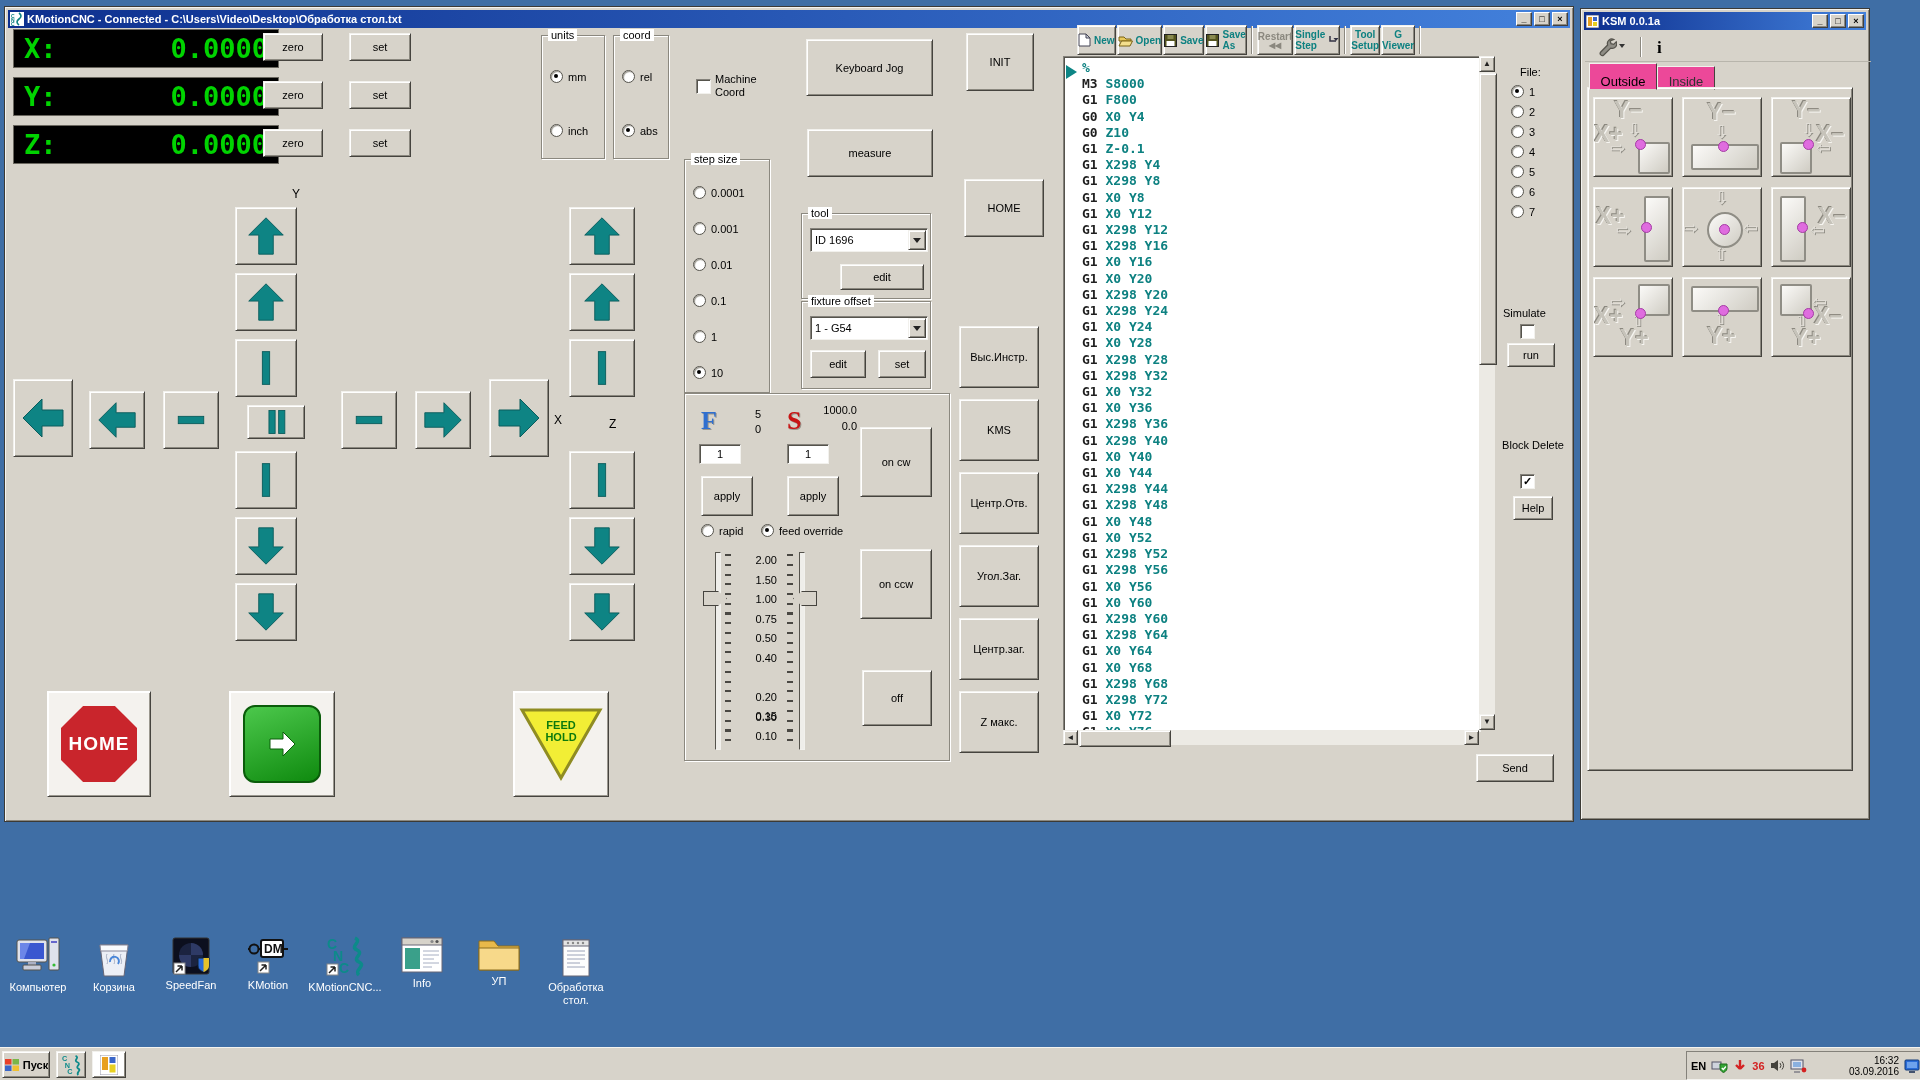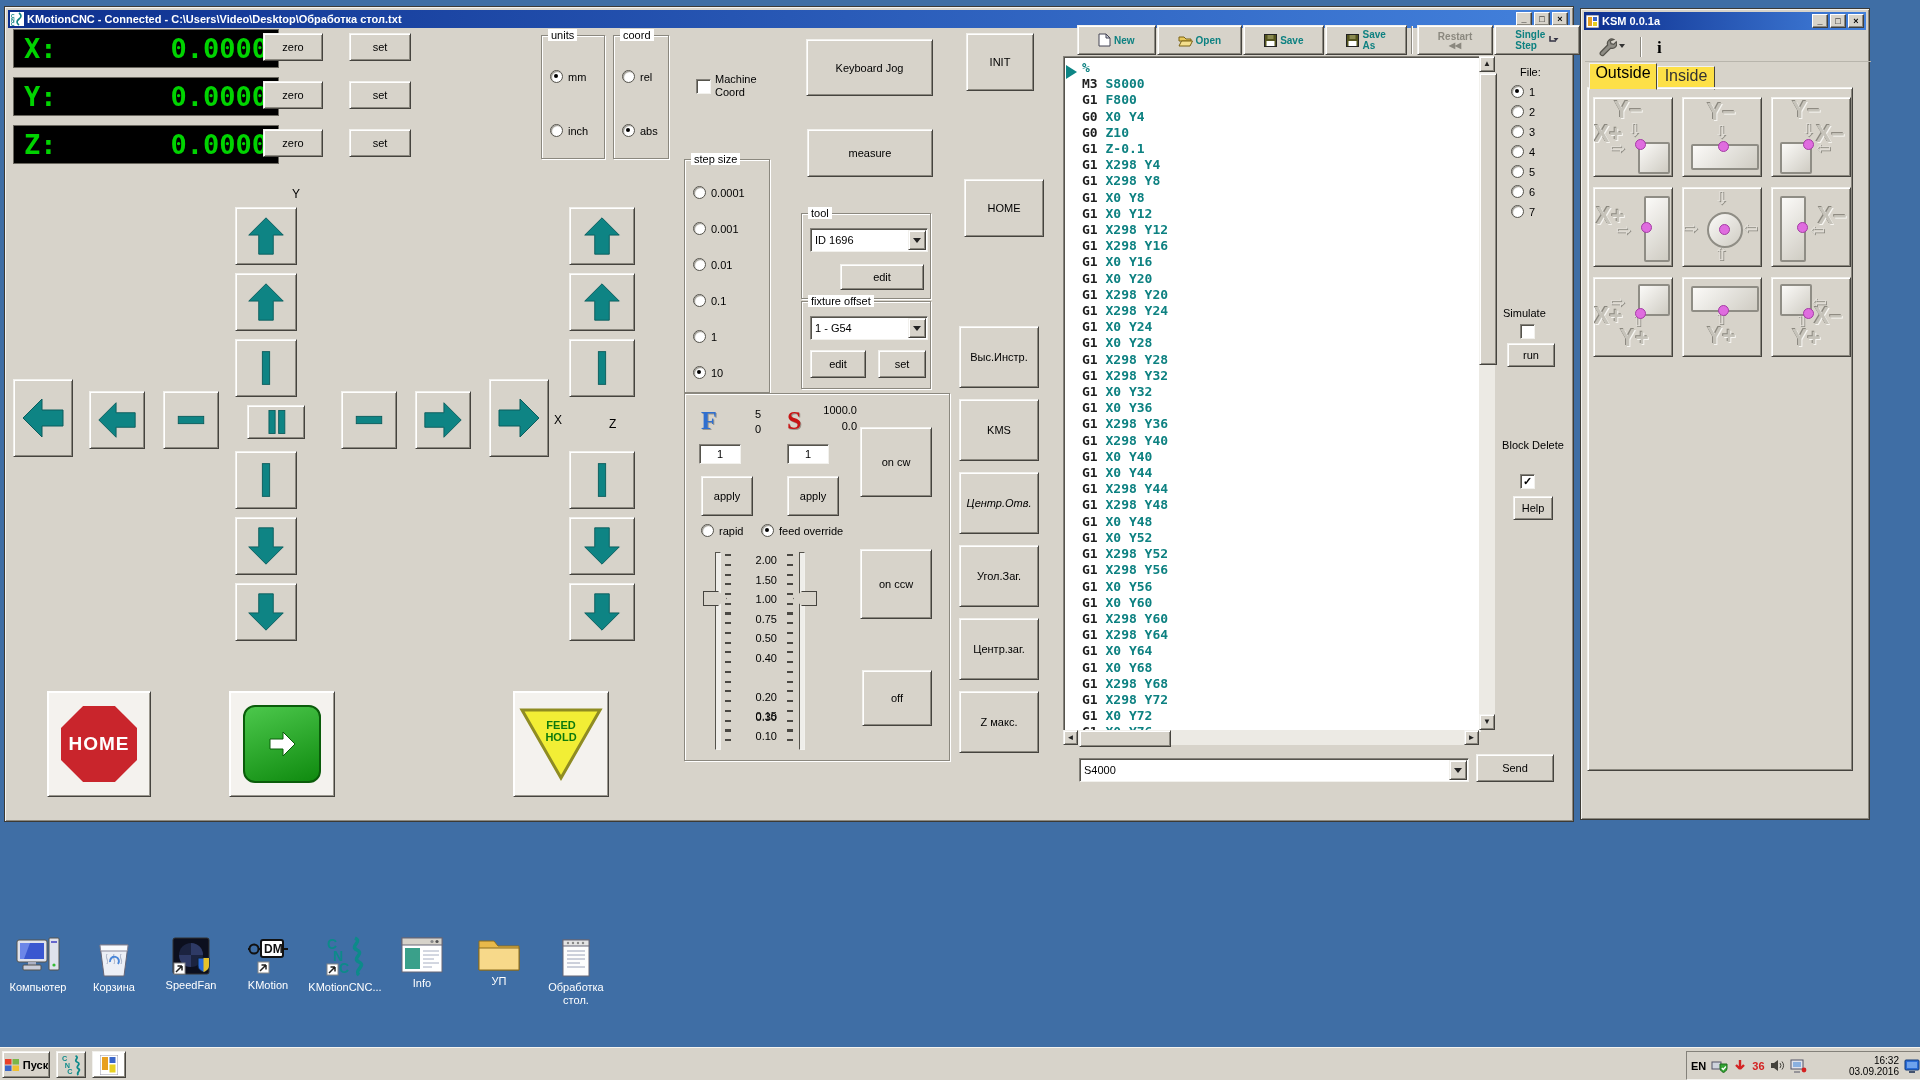--- a/index.html
+++ b/index.html
@@ -26,39 +26,39 @@
   .dro{position:absolute;left:8px;width:244px;height:37px;background:#000;border:1px solid #6a675f;display:flex;align-items:center;justify-content:space-between;padding:0 10px;font-family:"DejaVu Sans Mono",monospace;font-weight:bold;font-size:27px;color:#00d400}
   
   .jog svg{display:block}
   .jfill{fill:#0e8484;stroke:#0a5c5c;stroke-width:1}
   .axis-label{position:absolute;font-size:12px}
   
   #gcode-lines{position:absolute;left:18px;top:3px;right:0;bottom:0;overflow:hidden;font-family:"DejaVu Sans Mono",monospace;font-weight:bold;font-size:13px;line-height:16.2px}
   .gl{white-space:pre}
   .gcmd{color:#1f1f1f}
   .garg{color:#0d8181}
-  .gtbtn{height:30px;display:flex;align-items:center;justify-content:center;gap:3px;padding:0 20px;font-weight:bold;font-size:10px;line-height:11px;color:#0d8181;white-space:pre-line;text-align:left;flex:none}
+  .gtbtn{height:30px;display:flex;align-items:center;justify-content:center;gap:3px;padding:0 0;font-weight:bold;font-size:10px;line-height:11px;color:#0d8181;white-space:pre-line;text-align:left;flex:none}
   .gtbtn.disabled{color:#8b887f}
   .vsep{width:0;height:28px;border-left:1px solid #8b887f;border-right:1px solid #fff;margin:0 3px;flex:none}
   .sbtrack{background:#eceae4}
   .sbtn{position:absolute;font-size:8px;line-height:14px;text-align:center;color:#222}
   
   .scalenum{position:absolute;width:36px;text-align:right;font-size:11px}
   .ticks{position:absolute;width:6px;background:repeating-linear-gradient(to bottom,#4a4843 0 2px,transparent 2px 9.75px)}
   .track{position:absolute;width:4px;background:#efeeea;border:1px solid;border-color:#55534c #f2f1ed #f2f1ed #55534c}
   .thumbR{position:absolute;width:22px;height:13px;background:#d7d3ca;border:1px solid #45433e;clip-path:polygon(0 0,62% 0,100% 50%,62% 100%,0 100%)}
   .thumbL{position:absolute;width:22px;height:13px;background:#d7d3ca;border:1px solid #45433e;clip-path:polygon(100% 0,38% 0,0 50%,38% 100%,100% 100%)}
   
   .probe{position:absolute;width:80px;height:80px;overflow:hidden}
   .pt{position:absolute;font-weight:bold;font-size:23px;line-height:24px;color:#c6c3ba;text-shadow:1px 1px 0 #f6f5f1,-1px -1px 0 #8b887f}
   .pa{position:absolute;font-family:"DejaVu Sans",sans-serif;font-size:18px;line-height:19px;color:#e2dfd8;text-shadow:1px 1px 0 #8f8d85}
   .pshape{position:absolute;background:linear-gradient(135deg,#fbfaf8,#cfccc3);border:2px solid #8f8d85;border-radius:2px}
   .pshape.circle{border-radius:50%}
   .pdot{position:absolute;width:9px;height:9px;border-radius:50%;background:#df6cdf;border:1px solid #a43ca4}
-  .tab{position:absolute;background:#fde047;border:1px solid;border-color:#f2f1ed #45433e #d7d3ca #f2f1ed;display:flex;align-items:flex-start;justify-content:center;font-size:16px}
+  .tab{position:absolute;background:#ec4899;border:1px solid;border-color:#f2f1ed #45433e #d7d3ca #f2f1ed;display:flex;align-items:flex-end;justify-content:center;font-size:13px}
   
   .dicon{position:absolute;top:936px;width:76px;text-align:center;color:#fff}
   .dicon svg{display:block;margin:0 auto}
   .dlabel{margin-top:3px;line-height:13px}
   
   .bigbtn{background:#f4f2ee;border:1px solid;border-color:#fff #45433e #45433e #fff;box-shadow:inset 1px 1px 0 #fff,inset -1px -1px 0 #9a978e;display:flex;align-items:center;justify-content:center}
   .octagon{width:76px;height:76px;background:#c9252c;clip-path:polygon(29% 0,71% 0,100% 29%,100% 71%,71% 100%,29% 100%,0 71%,0 29%);display:flex;align-items:center;justify-content:center;color:#fff;font-weight:bold;font-size:19px;letter-spacing:1px}
   .goicon{width:74px;height:74px;border-radius:12px;background:linear-gradient(160deg,#4cc84c,#0f8a0f);border:2px solid #0a5c0a;display:flex;align-items:center;justify-content:center}
   .fht{position:absolute;left:0;right:0;top:12px;margin:auto;width:44px;text-align:center;color:#0c7a0c;font-weight:bold;font-size:11px;line-height:12px}
   
@@ -456,26 +456,20 @@
       <div class="btn abs" style="left:0;top:17px;width:16px;height:290px"></div>
       <button class="btn sbtn" style="left:0;bottom:0;width:16px;height:16px">▼</button>
     </div>
 
     <div class="sbtrack abs" style="left:1058px;top:723px;width:416px;height:15px">
       <button class="btn sbtn" style="left:0;top:0;width:15px;height:15px">◄</button>
       <div class="btn abs" style="left:16px;top:0;width:90px;height:15px"></div>
       <button class="btn sbtn" style="right:0;top:0;width:15px;height:15px">►</button>
     </div>
 
-    <div class="sunken abs" style="left:1074px;top:751px;width:384px;height:22px;display:flex;align-items:center;padding-left:4px">
-      <span>S4000</span>
-      <span class="btn" style="position:absolute;right:1px;top:1px;bottom:1px;width:16px">
-          <span style="width:0;height:0;border:4px solid transparent;border-top:5px solid #222;margin-top:5px"></span>
-        </span>
-    </div>
     <button class="btn abs" style="left:1471px;top:747px;width:78px;height:28px">Send</button>
 
     <span class="abs" style="left:1515px;top:59px">File:</span>
     <div id="file-radios" class="abs" style="left:1506px;top:78px;display:flex;flex-direction:column;gap:7px">
         <label class="radiorow">
           <span class="rb sel"></span>
           <span>1</span>
         </label>
         <label class="radiorow">
           <span class="rb"></span>
@@ -503,21 +497,21 @@
         </label>
       </div>
     <span class="abs" style="left:1498px;top:300px">Simulate</span>
     <span class="cb abs" style="left:1515px;top:317px"></span>
     <button class="btn abs" style="left:1502px;top:336px;width:48px;height:24px">run</button>
     <div class="abs" style="left:1496px;top:432px;width:64px;text-align:center;line-height:13px">Block Delete</div>
     <span class="cb abs checked" style="left:1515px;top:467px"></span>
     <button class="btn abs" style="left:1508px;top:489px;width:40px;height:24px">Help</button>
   <button class="btn abs" style="left: 954px; top: 319px; width: 80px; height: 62px;">Выс.Инстр.</button>
       <button class="btn abs" style="left: 954px; top: 392px; width: 80px; height: 62px;">KMS</button>
-      <button class="btn abs" style="left: 954px; top: 465px; width: 80px; height: 62px; font-style: italic;">Центр.Отв.</button>
+      <button class="btn abs" style="left: 954px; top: 465px; width: 80px; height: 62px;">Центр.Отв.</button>
       <button class="btn abs" style="left: 954px; top: 538px; width: 80px; height: 62px;">Угол.Заг.</button>
       <button class="btn abs" style="left: 954px; top: 611px; width: 80px; height: 62px;">Центр.заг.</button>
       <button class="btn abs" style="left: 954px; top: 684px; width: 80px; height: 62px;">Z макс.</button>
     </div>
 
   <div class="win" id="ksm-window" style="left:1580px;top:8px;width:288px;height:810px">
     <div class="tbar">
       <svg width="13" height="13" viewBox="0 0 13 13">
           <rect width="13" height="13" fill="#fff" stroke="#667"></rect>
           <rect x="2" y="2" width="4" height="9" fill="#e8a020"></rect>

